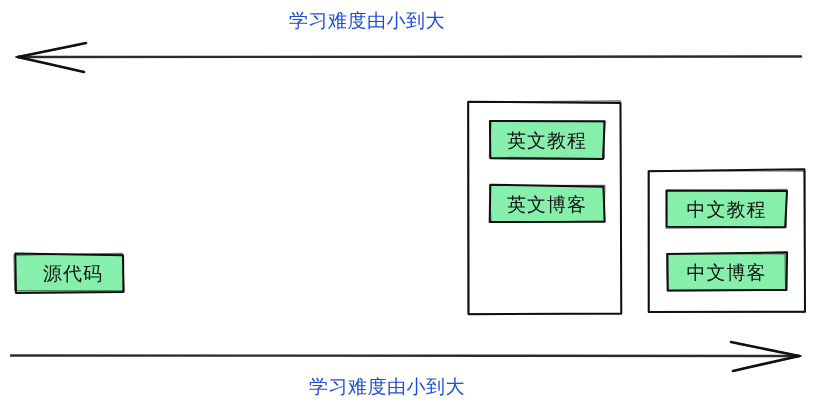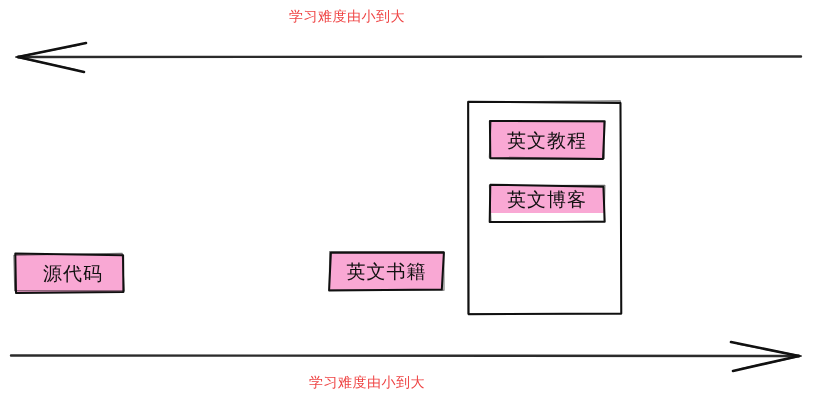--- a/index.html
+++ b/index.html
@@ -12,22 +12,22 @@
   }
   #canvas {
     position: relative;
     width: 813px;
     height: 414px;
     background: #ffffff;
     overflow: hidden;
   }
   .axis-label {
     position: absolute;
-    font-size: 14px;
-    color: #ef4444;
+    font-size: 19px;
+    color: #1d4ed8;
     letter-spacing: 0.5px;
     white-space: nowrap;
     font-family: "DejaVu Sans", "Liberation Sans", sans-serif;
   }
   #top-label {
     left: 289px;
     top: 8px;
   }
   #bottom-label {
     left: 309px;
@@ -36,21 +36,21 @@
   .axis-svg {
     position: absolute;
     left: 0;
   }
   #top-axis  { top: 30px; }
   #bottom-axis { top: 330px; }
 
   .node {
     position: absolute;
     box-sizing: border-box;
-    background: #f9a8d4;
+    background: #86efac;
     display: flex;
     align-items: center;
     justify-content: center;
   }
   .node-label {
     font-size: 19px;
     color: #111111;
     letter-spacing: 1px;
     white-space: nowrap;
     line-height: 1;
@@ -113,31 +113,20 @@
           <path d="M0.3,-0.5 L108.1,1.3 L108.4,38.1 L1.0,39.1 Z" fill="none" stroke="#111111" stroke-width="2.0" stroke-linejoin="round" opacity="1"></path>
           <path d="M-1.1,1.3 L107.2,-0.8 L109.3,36.9 L-0.3,36.8 Z" fill="none" stroke="#111111" stroke-width="1.1" stroke-linejoin="round" opacity="0.6"></path>
         </g>
       </svg>
     <div class="node-inner">
       <span class="node-label">源代码</span>
     </div>
   </div>
 
 
-  <div class="node" style="left: 330px; top: 252px; width: 113px; height: 38px;">
-    <svg class="sketch-border" width="117" height="42" style="left: -2px; top: -2px;">
-        <g transform="translate(2,2)">
-          <path d="M0.9,0.8 L113.9,0.6 L111.8,37.6 L-0.9,38.4 Z" fill="none" stroke="#111111" stroke-width="2.0" stroke-linejoin="round" opacity="1"></path>
-          <path d="M-0.3,-0.5 L113.8,-0.5 L114.0,38.2 L-0.8,37.9 Z" fill="none" stroke="#111111" stroke-width="1.1" stroke-linejoin="round" opacity="0.6"></path>
-        </g>
-      </svg>
-    <div class="node-inner">
-      <span class="node-label">英文书籍</span>
-    </div>
-  </div>
 
   <div class="group" style="left: 468px; top: 102px; width: 153px; height: 212px;">
     <svg class="sketch-border" width="157" height="216" style="left: -2px; top: -2px;">
         <g transform="translate(2,2)">
           <path d="M0.2,-0.2 L152.5,0.9 L153.3,211.6 L0.6,212.2 Z" fill="none" stroke="#111111" stroke-width="2.0" stroke-linejoin="round" opacity="1"></path>
           <path d="M-0.3,0.2 L152.3,-1.1 L153.2,212.1 L-0.1,211.5 Z" fill="none" stroke="#111111" stroke-width="1.1" stroke-linejoin="round" opacity="0.6"></path>
         </g>
       </svg>
 
     <div class="node" style="left: 22px; top: 20px; width: 114px; height: 36px;">
@@ -145,28 +134,60 @@
           <g transform="translate(2,2)">
             <path d="M-0.1,-1.1 L114.7,-0.8 L113.0,36.9 L0.3,36.3 Z" fill="none" stroke="#111111" stroke-width="2.0" stroke-linejoin="round" opacity="1"></path>
             <path d="M1.1,-0.7 L113.9,-0.3 L114.3,36.5 L-0.7,35.2 Z" fill="none" stroke="#111111" stroke-width="1.1" stroke-linejoin="round" opacity="0.6"></path>
           </g>
         </svg>
       <div class="node-inner">
         <span class="node-label">英文教程</span>
       </div>
     </div>
 
-    <div class="node" style="left: 22px; top: 84px; width: 114px; height: 27px;">
+    <div class="node" style="left: 22px; top: 84px; width: 114px; height: 36px;">
       <svg class="sketch-border" width="118" height="40" style="left: -2px; top: -2px;">
           <g transform="translate(2,2)">
             <path d="M0.3,-1.3 L113.4,0.7 L114.7,35.8 L-0.3,36.0 Z" fill="none" stroke="#111111" stroke-width="2.0" stroke-linejoin="round" opacity="1"></path>
             <path d="M-0.6,-0.5 L114.9,-0.6 L114.2,34.9 L1.0,36.5 Z" fill="none" stroke="#111111" stroke-width="1.1" stroke-linejoin="round" opacity="0.6"></path>
           </g>
         </svg>
       <div class="node-inner">
         <span class="node-label">英文博客</span>
       </div>
     </div>
 
   </div>
 
+  <div class="group" style="left: 648px; top: 170px; width: 157px; height: 142px;">
+    <svg class="sketch-border" width="161" height="146" style="left: -2px; top: -2px;">
+        <g transform="translate(2,2)">
+          <path d="M0.6,1.2 L156.4,-0.7 L157.0,141.7 L0.7,142.0 Z" fill="none" stroke="#111111" stroke-width="2.0" stroke-linejoin="round" opacity="1"></path>
+          <path d="M1.2,0.7 L157.0,1.1 L156.7,142.2 L1.0,141.9 Z" fill="none" stroke="#111111" stroke-width="1.1" stroke-linejoin="round" opacity="0.6"></path>
+        </g>
+      </svg>
+
+    <div class="node" style="left: 19px; top: 20px; width: 119px; height: 38px;">
+      <svg class="sketch-border" width="123" height="42" style="left: -2px; top: -2px;">
+          <g transform="translate(2,2)">
+            <path d="M-0.4,0.6 L120.0,1.0 L118.2,37.3 L-0.4,36.8 Z" fill="none" stroke="#111111" stroke-width="2.0" stroke-linejoin="round" opacity="1"></path>
+            <path d="M-0.9,0.4 L119.8,-0.7 L119.1,37.4 L-0.8,38.3 Z" fill="none" stroke="#111111" stroke-width="1.1" stroke-linejoin="round" opacity="0.6"></path>
+          </g>
+        </svg>
+      <div class="node-inner">
+        <span class="node-label">中文教程</span>
+      </div>
+    </div>
+
+    <div class="node" style="left: 19px; top: 83px; width: 119px; height: 38px;">
+      <svg class="sketch-border" width="123" height="42" style="left: -2px; top: -2px;">
+          <g transform="translate(2,2)">
+            <path d="M0.4,1.1 L120.1,-0.7 L119.5,37.0 L0.8,37.6 Z" fill="none" stroke="#111111" stroke-width="2.0" stroke-linejoin="round" opacity="1"></path>
+            <path d="M-0.5,0.5 L118.0,0.9 L118.6,37.4 L0.3,37.9 Z" fill="none" stroke="#111111" stroke-width="1.1" stroke-linejoin="round" opacity="0.6"></path>
+          </g>
+        </svg>
+      <div class="node-inner">
+        <span class="node-label">中文博客</span>
+      </div>
+    </div>
+  </div>
 
 </div>
 
 </body></html>

